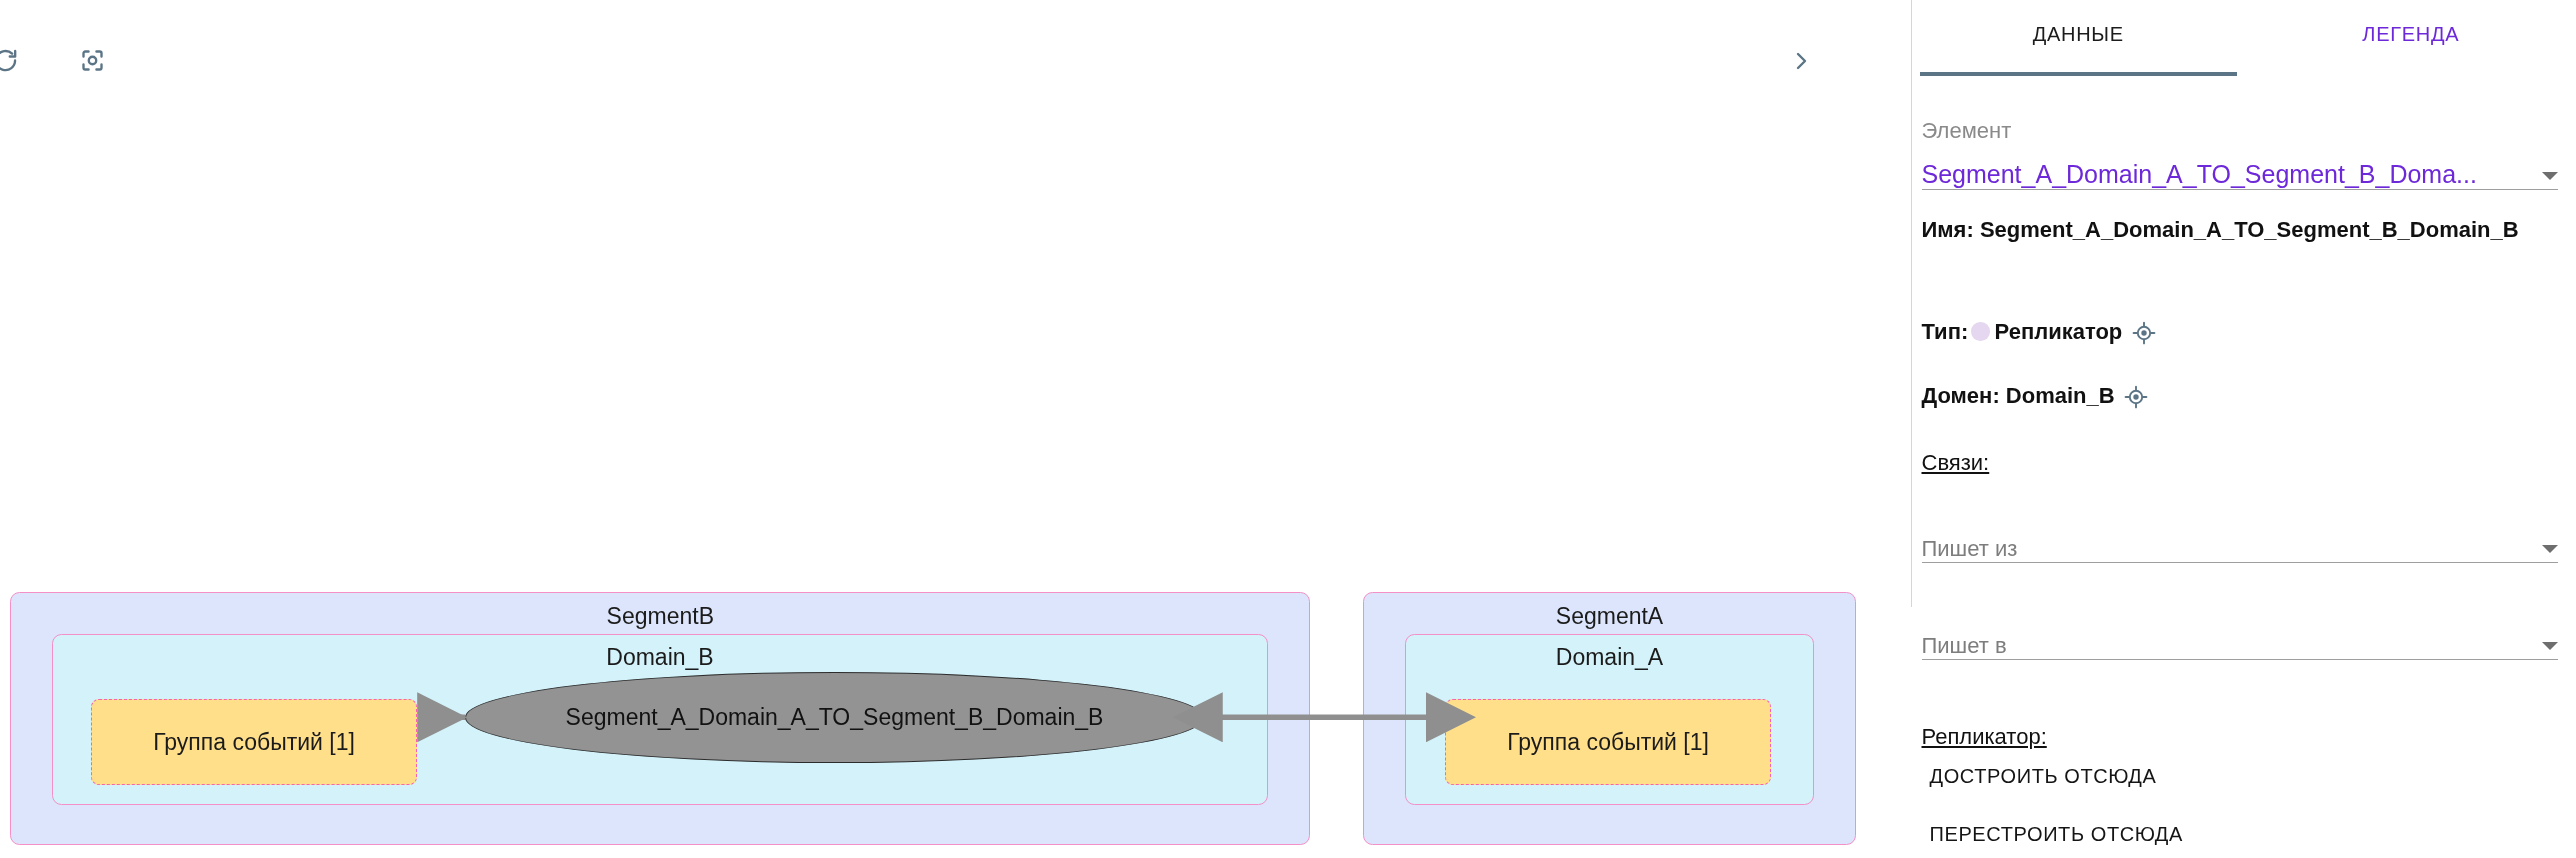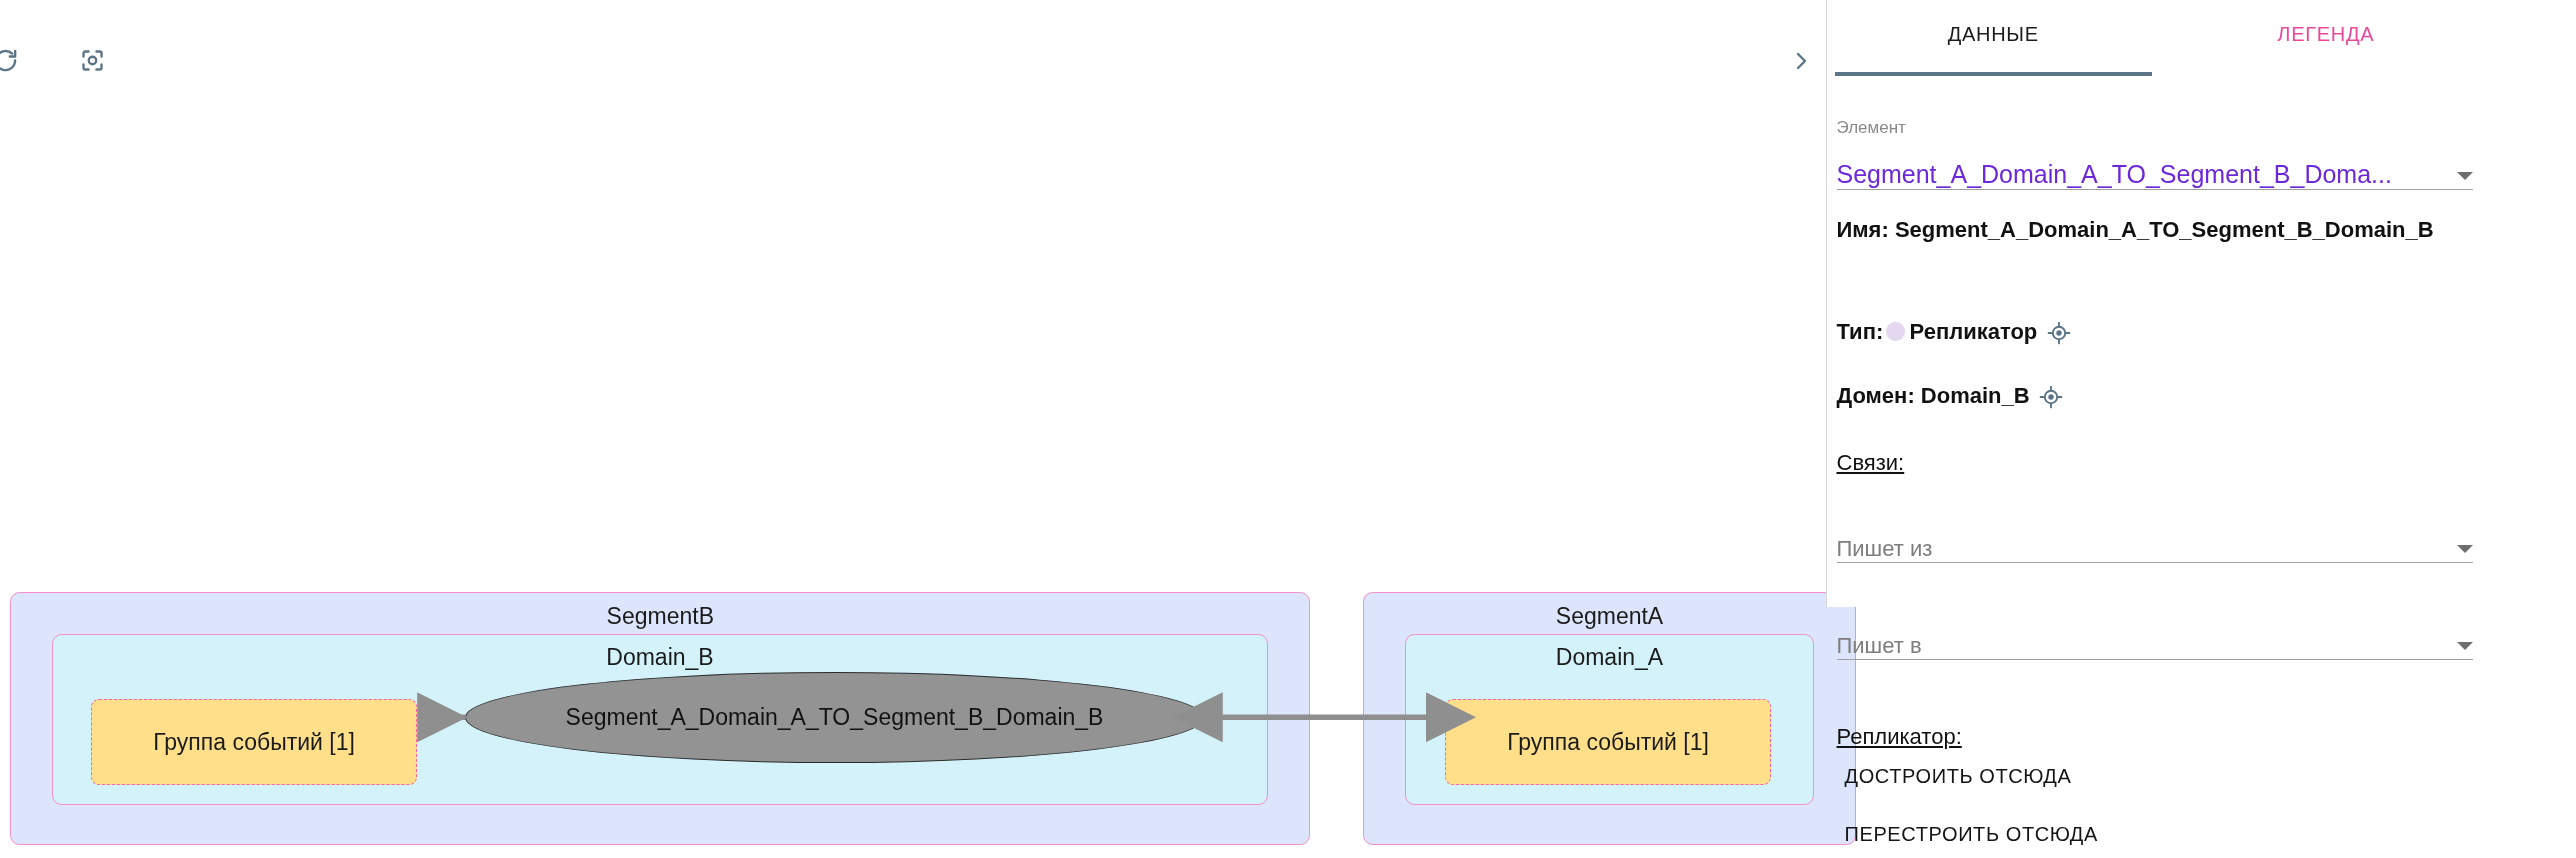--- a/index.html
+++ b/index.html
@@ -88,21 +88,21 @@
     font-size: 23px;
     color: #121212;
     cursor: pointer;
     white-space: nowrap;
   }
   #edges { position: absolute; left:0; top:0; width: 1911px; height: 859px; pointer-events: none; }
 
   
   #panel {
     position: absolute;
-    left: 1826px; top: 0;
+    left: 1911px; top: 0;
     width: 665px; height: 607px;
     background: #ffffff;
     border-left: 1.6px solid #d6d6d6;
     box-sizing: border-box;
   }
   #tabs {
     position: absolute;
     left: 0; top: 0;
     width: 665px; height: 76px;
     display: flex;
@@ -113,32 +113,32 @@
     align-items: center;
     justify-content: center;
     font-size: 20px;
     letter-spacing: 0.7px;
     cursor: pointer;
     position: relative;
     box-sizing: border-box;
     padding-bottom: 6.4px;
   }
   .tab.active { color: #1c1c1c; }
-  .tab.inactive { color: #ec4899; text-align: right; }
+  .tab.inactive { color: #6d28d9; text-align: right; }
   .tab.active::after {
     content: "";
     position: absolute;
     left: 8px; right: 8px; bottom: 0;
     height: 4px;
     background: #5b7586;
   }
 
   .field-label {
     position: absolute;
-    font-size: 17px;
+    font-size: 22px;
     color: #8a8a8a;
   }
   .select-row {
     position: absolute;
     display: flex;
     align-items: flex-end;
     justify-content: space-between;
     border-bottom: 1.6px solid #9e9e9e;
     box-sizing: border-box;
     cursor: pointer;

